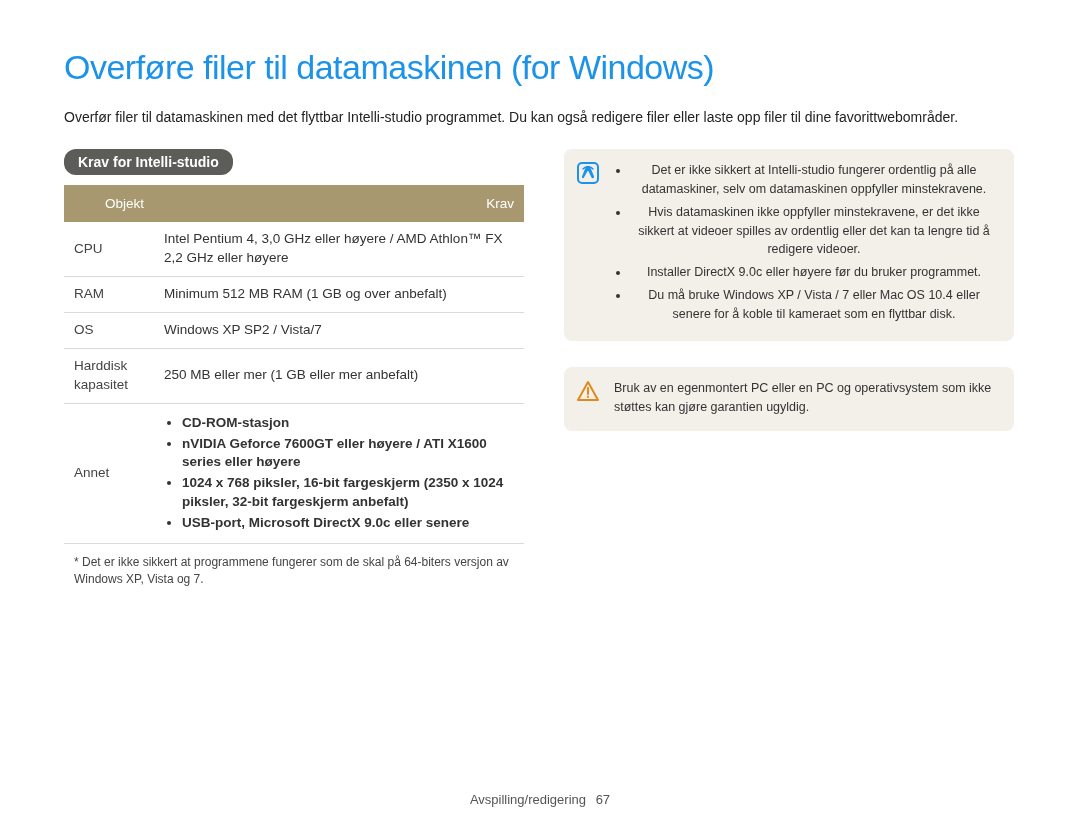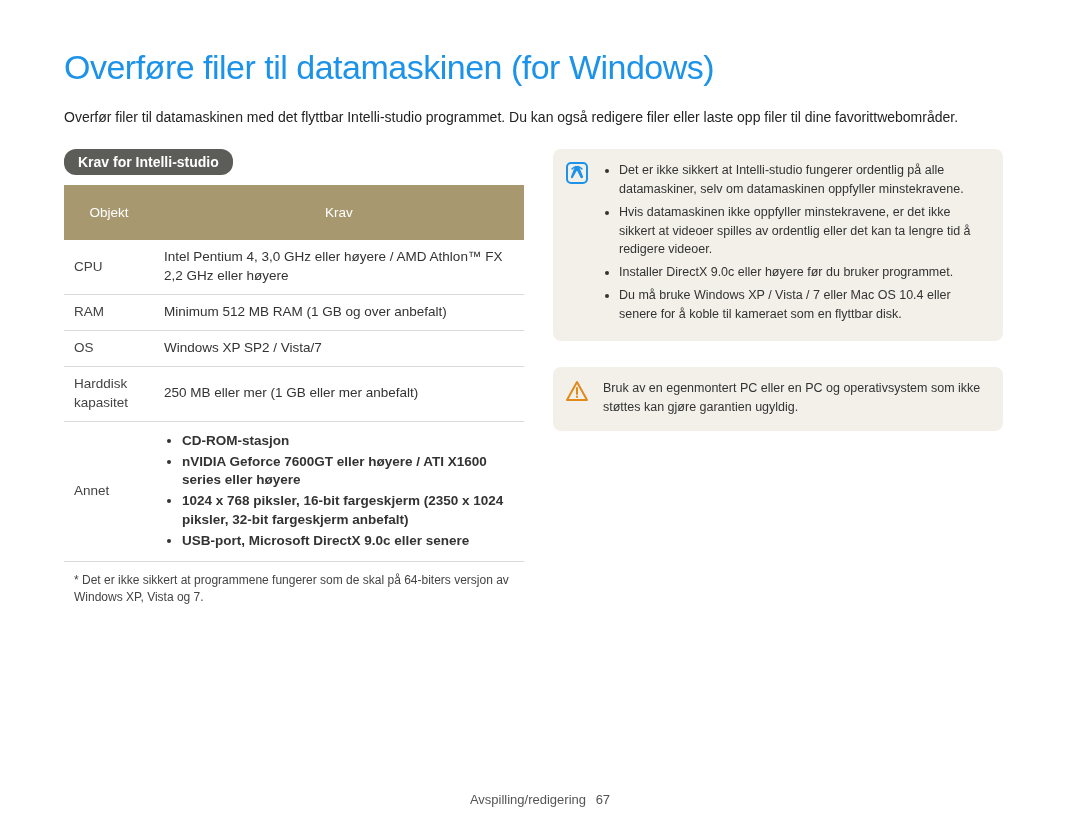--- a/index.html
+++ b/index.html
@@ -20,21 +20,21 @@
     letter-spacing: -0.5px;
   }
   .intro {
     font-size: 14px;
     line-height: 1.45;
     margin-bottom: 22px;
     color: #222;
   }
   .columns {
     display: flex;
-    gap: 29px;
+    gap: 40px;
     align-items: flex-start;
   }
   .left-col { width: 460px; flex: 0 0 auto; }
   .right-col { width: 450px; flex: 0 0 auto; }
   .section-label {
     display: inline-block;
     background: #5c5c59;
     color: #fff;
     font-size: 14px;
     font-weight: 700;
@@ -44,22 +44,22 @@
   }
   table.req {
     width: 100%;
     border-collapse: collapse;
     font-size: 13.5px;
   }
   table.req thead th {
     background: #a7986f;
     color: #fff;
     font-weight: 400;
-    text-align: center;
-    padding: 20px 10px;
+    text-align: right;
+    padding: 11px 10px;
     font-size: 13.5px;
   }
   table.req td {
     border-bottom: 1px solid #d9d9d9;
     padding: 8px 10px;
     vertical-align: middle;
     line-height: 1.4;
   }
   table.req td.obj { width: 90px; color: #444; }
   table.req ul { list-style: disc; padding-left: 18px; font-weight: bold; }
@@ -73,21 +73,21 @@
   .note-box {
     background: #f2f0e9;
     border-radius: 8px;
     padding: 12px 16px 14px 50px;
     font-size: 12.5px;
     line-height: 1.5;
     position: relative;
     color: #333;
     margin-bottom: 26px;
   }
-  .note-box ul { list-style: disc; padding-left: 16px; }
+  .note-box ul { list-style: disc; padding-left: 16px; text-align: center; }
   .note-box ul li { margin-bottom: 4px; }
   .icon-wrap {
     position: absolute;
     left: 12px; top: 12px;
     width: 24px; height: 24px;
   }
   .info-icon rect { fill:none; stroke:#1c92e8; stroke-width:2; rx:4; }
   .info-icon path { stroke:#1c92e8; stroke-width:2.2; fill:none; stroke-linecap:round; }
   .warn-icon path.tri { fill:none; stroke:#e08a1b; stroke-width:2; stroke-linejoin:round; }
   .warn-icon path.mark { stroke:#e08a1b; stroke-width:2; fill:none; stroke-linecap:round; }

